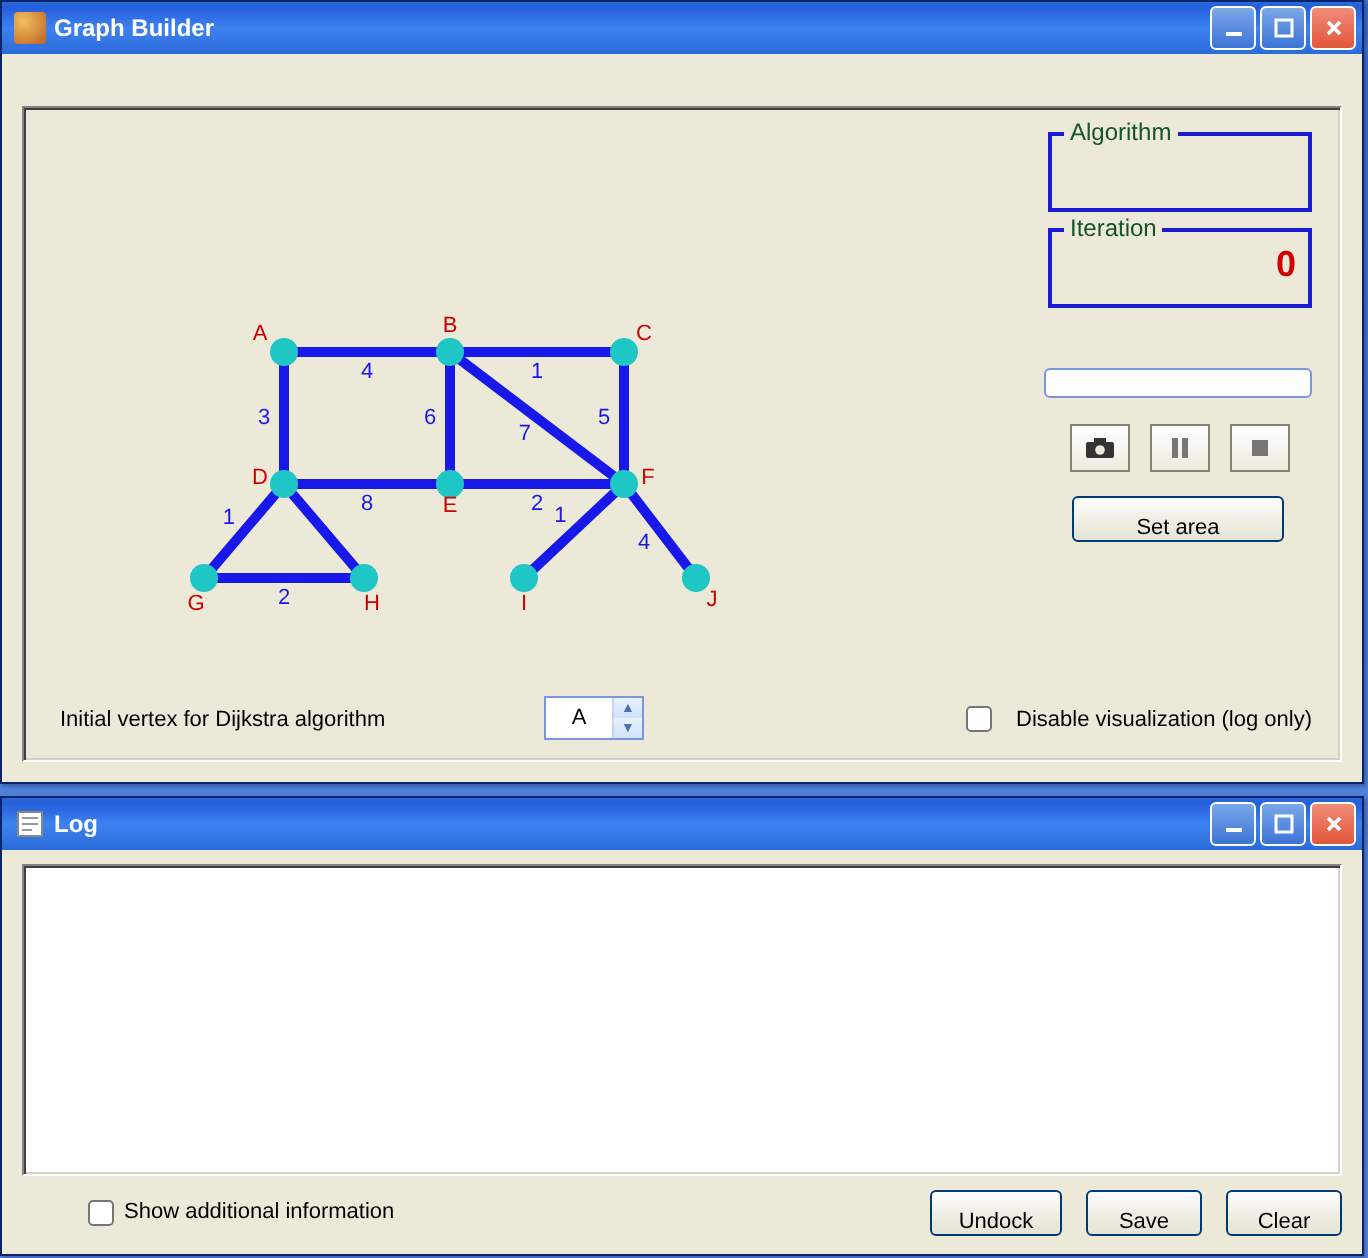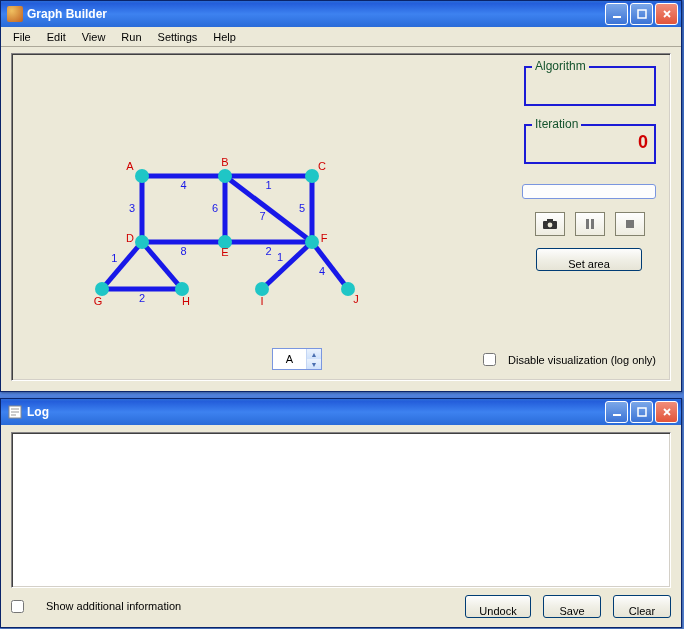--- a/index.html
+++ b/index.html
@@ -17,40 +17,40 @@
   .menuitem{padding:2px 8px;cursor:default;}
   .client{position:absolute;left:3px;right:3px;background:#ece9d8;}
   
   #mainwin{left:0;top:0;width:680px;height:390px;}
   #mainwin .client{top:46px;bottom:3px;}
   #inner{position:absolute;left:7px;top:6px;right:7px;bottom:7px;border:1px solid #848284;border-right-color:#fff;border-bottom-color:#fff;box-shadow:inset 1px 1px 0 #404040, inset -1px -1px 0 #d4d0c8;background:#ece9d8;}
   #canvas{position:absolute;left:10px;top:10px;width:420px;height:270px;}
   .fieldset{position:absolute;border:2px solid #1b1bd6;}
   .fieldset .legend{position:absolute;top:-9px;left:6px;background:#ece9d8;padding:0 3px;color:#14532d;font-size:12px;}
   #fs-algo{right:14px;top:12px;width:128px;height:36px;}
-  #fs-iter{right:14px;top:70px;width:128px;height:36px;}
+  #fs-iter{right:14px;top:60px;width:128px;height:36px;}
   #iterval{position:absolute;right:6px;top:6px;color:#d00000;font-size:18px;font-weight:bold;}
   #progress{position:absolute;right:14px;top:130px;width:132px;height:13px;border:1px solid #7a96df;border-radius:3px;background:#fdfdfd;}
   #ctrlrow{position:absolute;right:14px;top:158px;width:132px;display:flex;justify-content:center;gap:10px;}
   .tbtn{width:28px;height:22px;border:1px solid #83826e;background:linear-gradient(#fefefe,#eeece0);display:flex;align-items:center;justify-content:center;}
   #setarea{position:absolute;right:28px;top:194px;width:104px;}
   .button{height:21px;border:1px solid #003c74;border-radius:3px;background:linear-gradient(#fdfdfd,#f0efe6 50%,#e6e4d6);display:flex;align-items:flex-end;justify-content:center;font-size:11px;cursor:default;}
   #lbl-initial{position:absolute;left:18px;bottom:14px;font-size:11px;}
   #spin{position:absolute;left:260px;bottom:10px;width:48px;height:20px;border:1px solid #7a96df;background:#fff;display:flex;align-items:center;}
   #spin .spv{flex:1;text-align:center;}
   #spin .sparrows{width:14px;height:100%;display:flex;flex-direction:column;border-left:1px solid #c4d6f4;}
   #spin .spa{flex:1;display:flex;align-items:center;justify-content:center;font-size:7px;color:#4a6fb0;background:linear-gradient(#eaf2fd,#cfe1fb);}
   #chk-disable{position:absolute;right:14px;bottom:14px;display:flex;align-items:center;gap:12px;}
   input[type=checkbox]{width:13px;height:13px;margin:0;}
   
   #logwin{left:0;top:398px;width:680px;height:228px;}
   #logwin .client{top:27px;bottom:3px;}
   #logarea{position:absolute;left:7px;right:7px;top:6px;bottom:36px;border:1px solid #848284;border-right-color:#fff;border-bottom-color:#fff;box-shadow:inset 1px 1px 0 #404040, inset -1px -1px 0 #d4d0c8;background:#fff;}
   #logfoot{position:absolute;left:7px;right:7px;bottom:6px;height:24px;display:flex;align-items:center;}
-  #chk-add{display:flex;align-items:center;gap:22px;}
+  #chk-add{display:flex;align-items:center;gap:5px;margin-left:33px;}
   #logfoot .spacer{flex:1;}
   #logfoot .button{width:56px;margin-left:12px;}
   #logfoot .button.wide{width:64px;}
   
   .ic-graph{background:radial-gradient(circle at 30% 30%,#f0c060,#c06020);border-radius:2px;}
   .ic-log svg{display:block;}
 </style>
 </head>
 <body>
 
@@ -70,28 +70,20 @@
             <svg width="10" height="10">
               <rect x="1" y="1" width="8" height="8" fill="none" stroke="#fff" stroke-width="1.5"></rect>
             </svg>
           </div>
         <div class="winbtn close">
             <svg width="10" height="10">
               <path d="M2 2 L8 8 M8 2 L2 8" stroke="#fff" stroke-width="1.8"></path>
             </svg>
           </div>
       </div>
-    </div>
-    <div class="menubar">
-      <span class="menuitem">File</span>
-      <span class="menuitem">Edit</span>
-      <span class="menuitem">View</span>
-      <span class="menuitem">Run</span>
-      <span class="menuitem">Settings</span>
-      <span class="menuitem">Help</span>
     </div>
     <div class="client">
       <div id="inner">
         <svg id="canvas">
             <line x1="120" y1="112" x2="203" y2="112" stroke="#1818e8" stroke-width="5"></line>
             <text x="161.5" y="125" fill="#1818e8" font-size="11" text-anchor="middle">4</text>
             <line x1="203" y1="112" x2="290" y2="112" stroke="#1818e8" stroke-width="5"></line>
             <text x="246.5" y="125" fill="#1818e8" font-size="11" text-anchor="middle">1</text>
             <line x1="120" y1="112" x2="120" y2="178" stroke="#1818e8" stroke-width="5"></line>
             <text x="110" y="148" fill="#1818e8" font-size="11" text-anchor="middle">3</text>
@@ -162,20 +154,21 @@
           <div class="tbtn">
             <svg width="12" height="12">
                 <rect x="2" y="2" width="8" height="8" fill="#777"></rect>
               </svg>
           </div>
         </div>
         <div class="button" id="setarea">
             <span>Set area</span>
           </div>
 
+        <div id="lbl-initial">Initial vertex for Dijkstra algorithm</div>
         <div id="spin">
           <span class="spv">A</span>
           <div class="sparrows">
             <div class="spa">▲</div>
             <div class="spa">▼</div>
           </div>
         </div>
         <label id="chk-disable">
           <input type="checkbox" style="">
           <span>Disable visualization (log only)</span>

